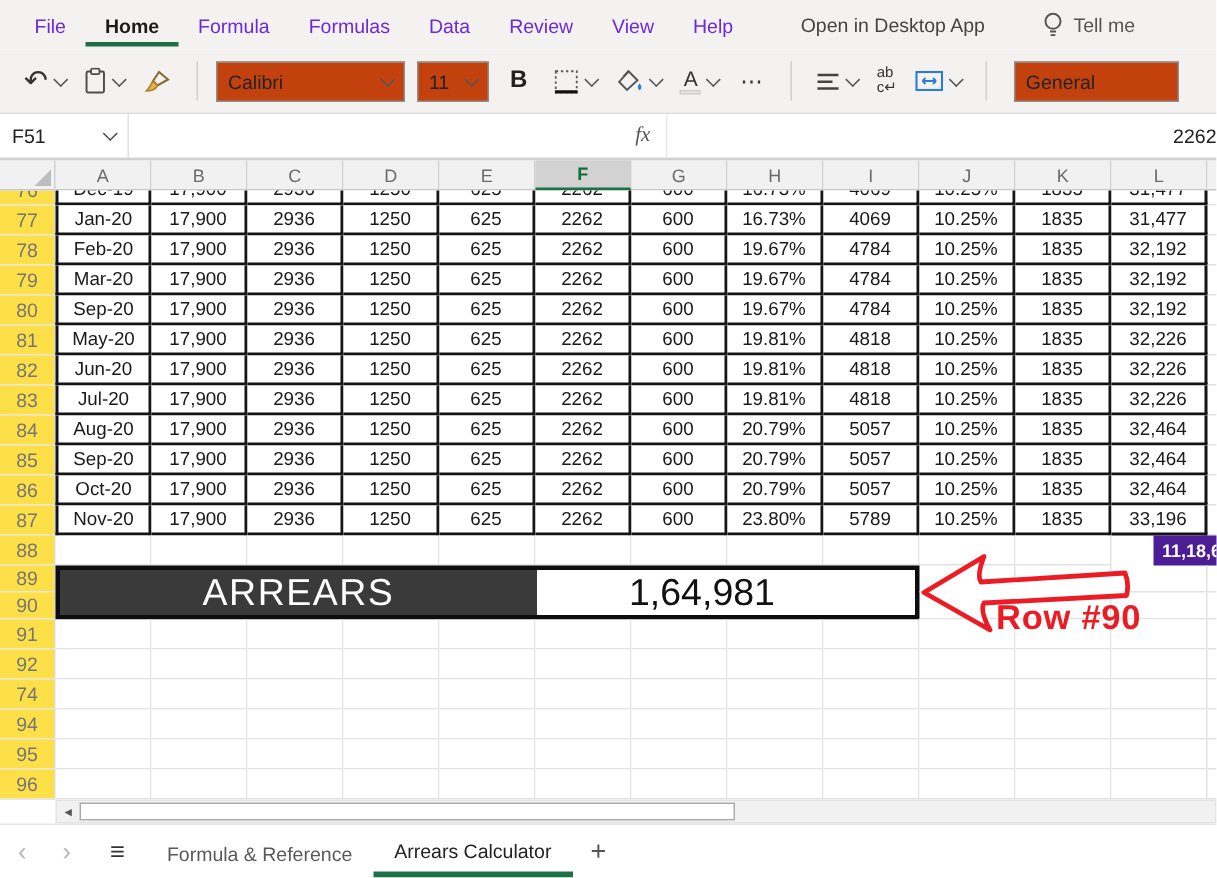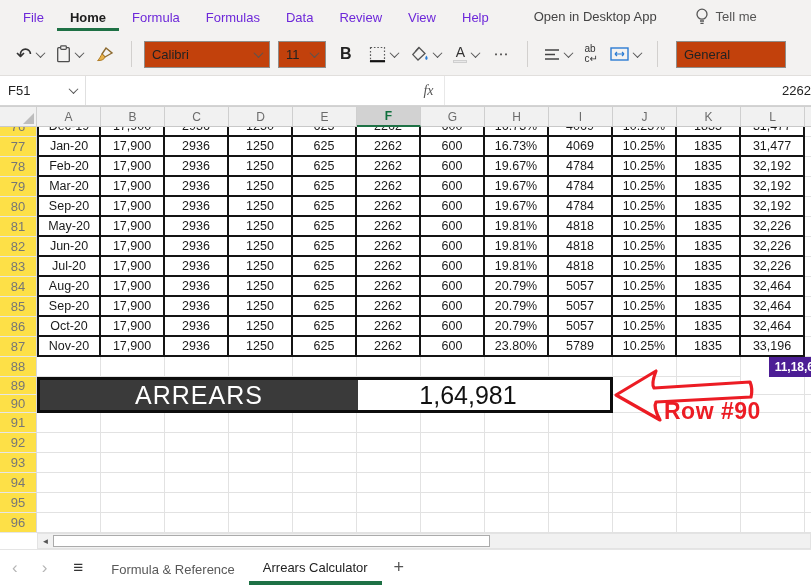--- a/index.html
+++ b/index.html
@@ -493,21 +493,21 @@
         <div class="cell empty-cell"></div>
         <div class="cell empty-cell"></div>
         <div class="cell empty-cell"></div>
         <div class="cell empty-cell"></div>
         <div class="cell empty-cell"></div>
         <div class="cell empty-cell"></div>
         <div class="cell empty-cell"></div>
         <div class="fill-col"></div>
       </div>
       <div class="grow datarow">
-        <div class="rn">93</div>
+        <div class="rn">74</div>
         <div class="cell empty-cell"></div>
         <div class="cell empty-cell"></div>
         <div class="cell empty-cell"></div>
         <div class="cell empty-cell"></div>
         <div class="cell empty-cell"></div>
         <div class="cell empty-cell"></div>
         <div class="cell empty-cell"></div>
         <div class="cell empty-cell"></div>
         <div class="cell empty-cell"></div>
         <div class="cell empty-cell"></div>

